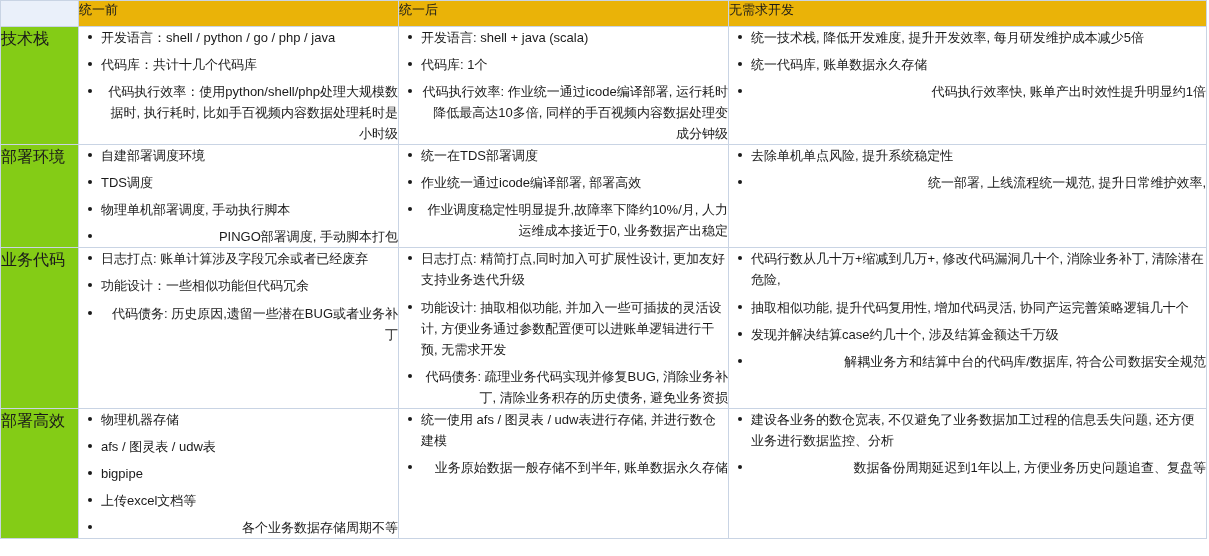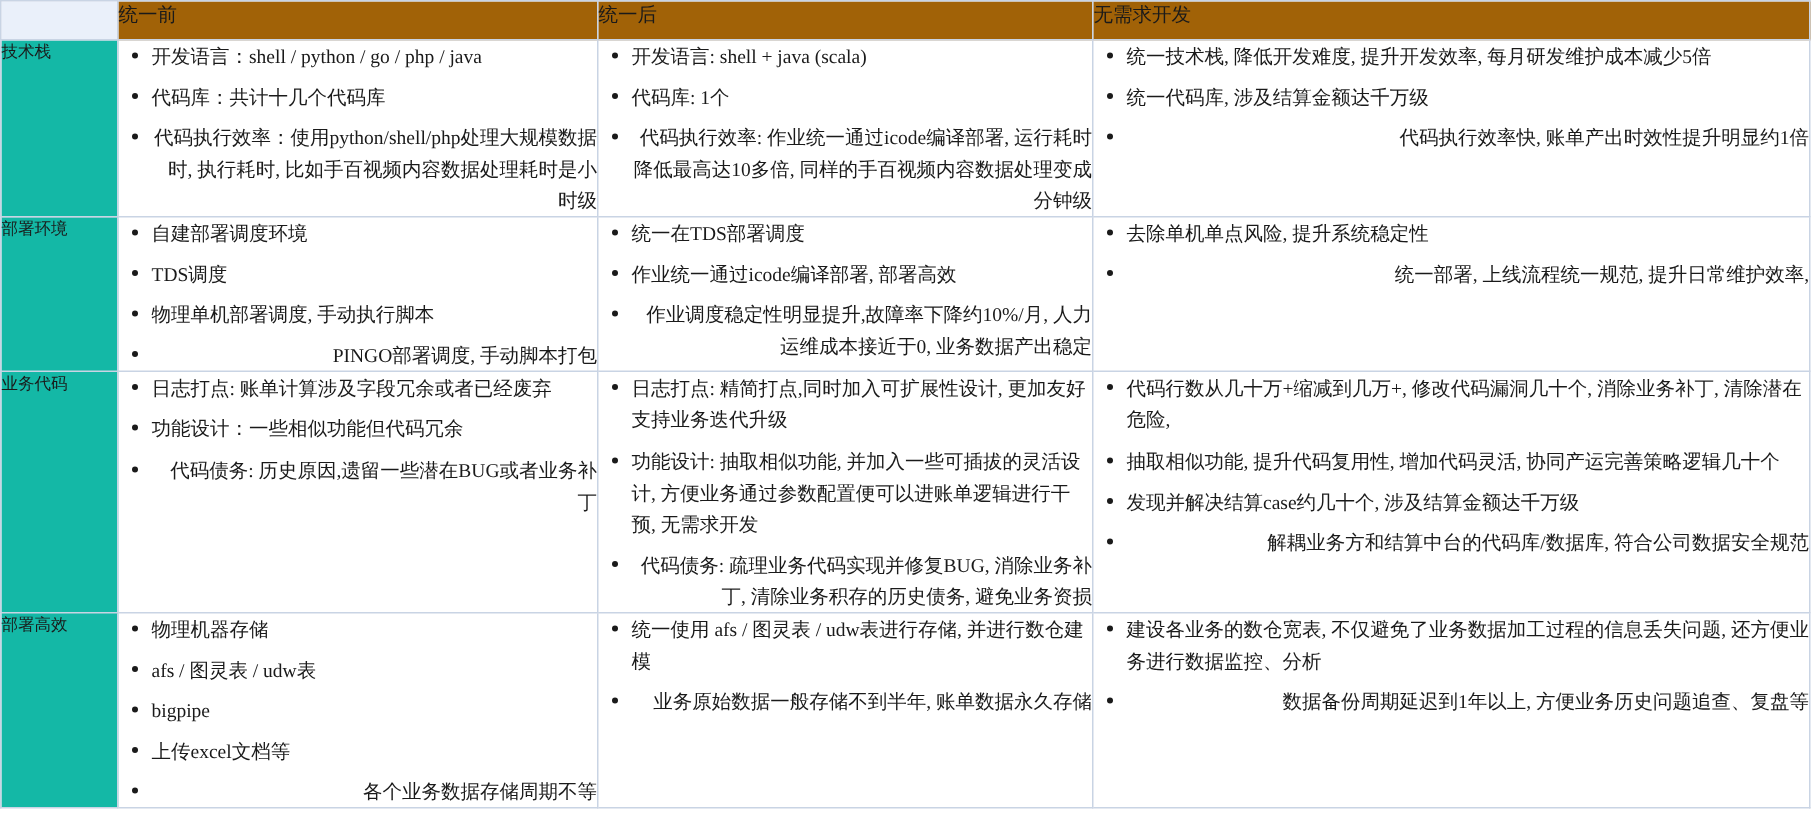--- a/index.html
+++ b/index.html
@@ -29,47 +29,46 @@
   table.matrix col.c1 { width: 320px; }
   table.matrix col.c2 { width: 330px; }
   table.matrix col.c3 { width: 478px; }
 
   table.matrix th, table.matrix td {
     border: 1px solid #c9d4e4;
     vertical-align: top;
     padding: 0;
   }
   thead th {
-    background: #a16207;
+    background: #eab308;
     height: 26px;
     text-align: left;
     font-weight: normal;
     font-size: 13px;
     color: #1a1a1a;
     padding: 4px 8px 4px 10px;
     box-sizing: border-box;
   }
   thead th.blank { background: #eaf0fa; }
 
   td.rowhead {
     padding: 10px 6px 10px 8px;
-    font-size: 11px;
-    color: #1a1a1a;
-    background: #14b8a6;
+    font-size: 16px;
+    color: #1a1a1a;
+    background: #84cc16;
     line-height: 1.5;
   }
   td.cell {
     padding: 8px 10px 10px 4px;
     background: #ffffff;
   }
   ul.bullets {
     list-style: none;
     margin: 0;
     padding: 0;
-    font-family: Liberation Serif, serif;
   }
   ul.bullets > li {
     position: relative;
     padding-left: 22px;
     margin: 0 0 6px 0;
     line-height: 1.62;
     font-size: 13px;
     color: #1a1a1a;
     word-break: break-word;
   }
@@ -118,21 +117,21 @@
         <td class="cell">
           <ul class="bullets">
             <li>开发语言: shell + java (scala)</li>
             <li>代码库: 1个</li>
             <li>代码执行效率: 作业统一通过icode编译部署, 运行耗时降低最高达10多倍, 同样的手百视频内容数据处理变成分钟级</li>
           </ul>
         </td>
         <td class="cell">
           <ul class="bullets">
             <li>统一技术栈, 降低开发难度, 提升开发效率, 每月研发维护成本减少5倍</li>
-            <li>统一代码库, 涉及结算金额达千万级</li>
+            <li>统一代码库, 账单数据永久存储</li>
             <li>代码执行效率快, 账单产出时效性提升明显约1倍</li>
           </ul>
         </td>
       </tr>
 
       <tr>
         <td class="rowhead">部署环境</td>
         <td class="cell">
           <ul class="bullets">
             <li>自建部署调度环境</li>

